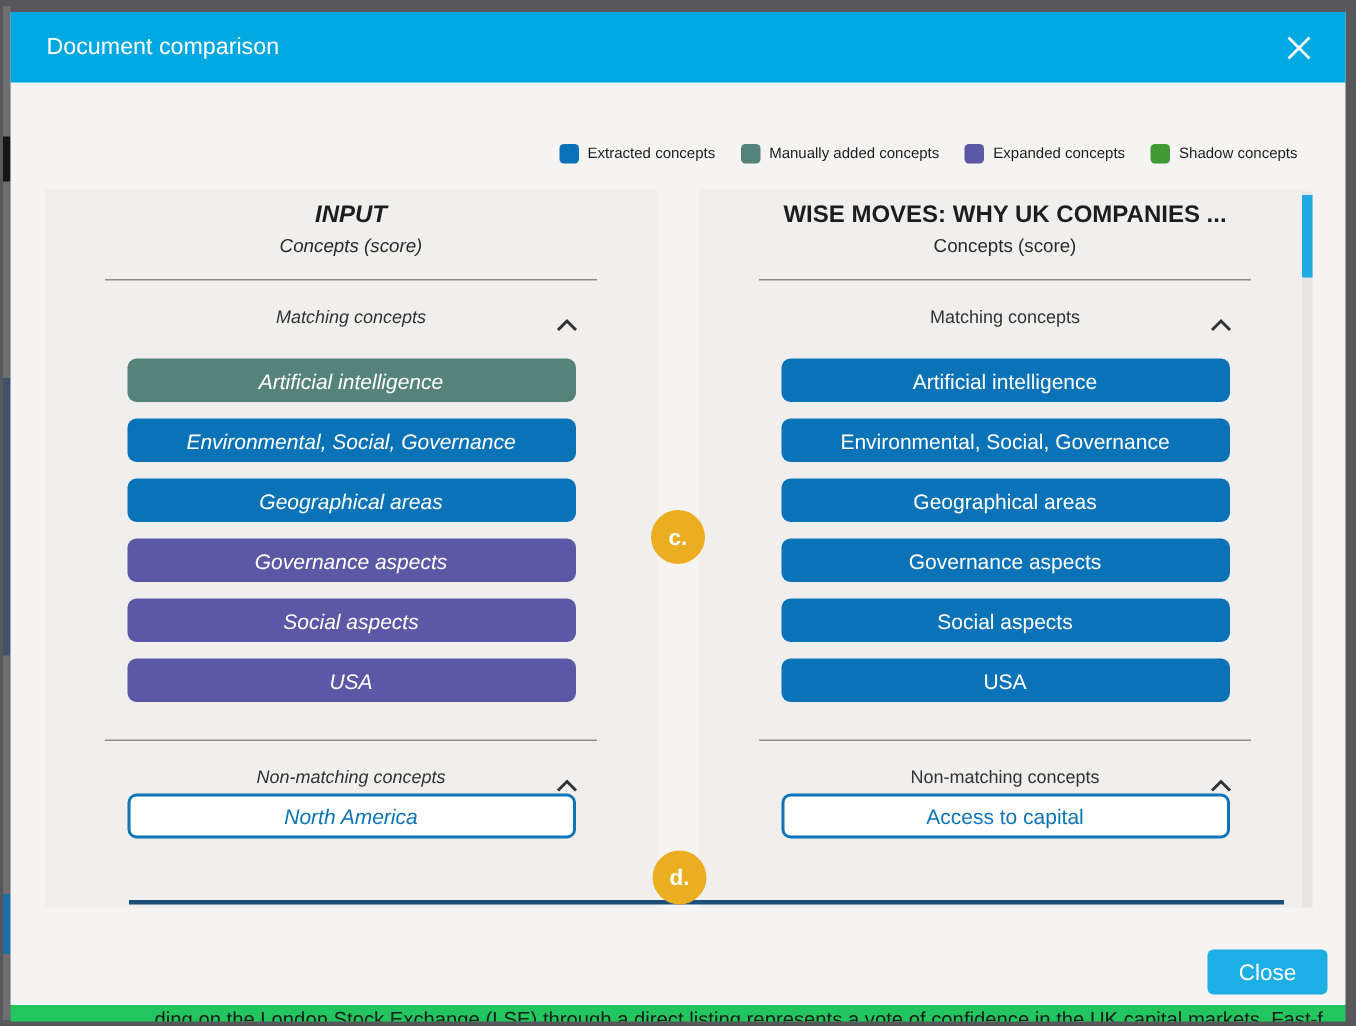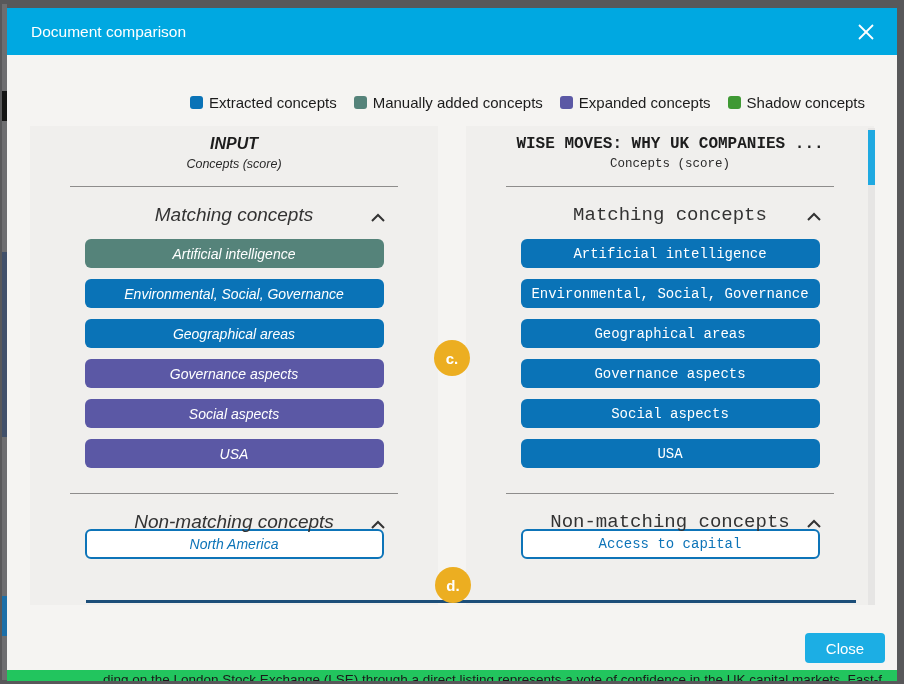--- a/index.html
+++ b/index.html
@@ -31,38 +31,38 @@
     background:#00a8e1; display:flex; align-items:center;
     padding:0 24px; color:#ffffff;
   }
   .modal-title { font-size:15.5px; }
   .close-btn { position:absolute; right:21px; top:14px; width:20px; height:20px; cursor:pointer; display:flex; align-items:center; justify-content:center; }
 
   .legend {
     position:absolute; top:81px; right:32px; height:26px;
     display:flex; align-items:center; gap:17px;
   }
-  .legend-item { display:flex; align-items:center; font-size:15px; color:#1c1c1c; }
+  .legend-item { display:flex; align-items:center; font-size:10px; color:#1c1c1c; }
   .legend-swatch { width:13px; height:13px; border-radius:3px; margin-right:6px; display:inline-block; }
 
   .panel {
     position:absolute; top:118px; height:479px; width:408px;
     background:#f0efed;
   }
   .panel.left { left:23px;font-style:italic; }
-  .panel.right { left:459px;font-family:Liberation Mono, monospace; }
+  .panel.right { left:459px; }
 
   .panel-title {
     margin-top:9px; text-align:center; font-size:16px; font-weight:bold;
     color:#1d1d1d; white-space:nowrap; overflow:hidden;
   }
   .panel-subtitle { margin-top:4px; text-align:center; font-size:12.5px; color:#2a2a2a; }
   .divider { margin:15px 40px 0 40px; border:none; border-top:1px solid #8e8d8c; height:0; }
   .section-header { position:relative; margin-top:17px; height:18px; }
-  .section-label { text-align:center; font-size:19px; color:#333333; }
+  .section-label { text-align:center; font-size:12px; color:#333333; }
   .chevron { position:absolute; right:53px; top:4px; cursor:pointer; }
 
   .pill-list { margin-top:17px; }
   .pill {
     width:299px; height:29px; margin:0 auto 11px auto; border-radius:6px;
     display:flex; align-items:center; justify-content:center;
     color:#ffffff; font-size:14px; cursor:pointer; white-space:nowrap;
   }
   .pill.outline {
     background:#ffffff !important; border:2px solid #0d74b8; color:#0d74b8;

